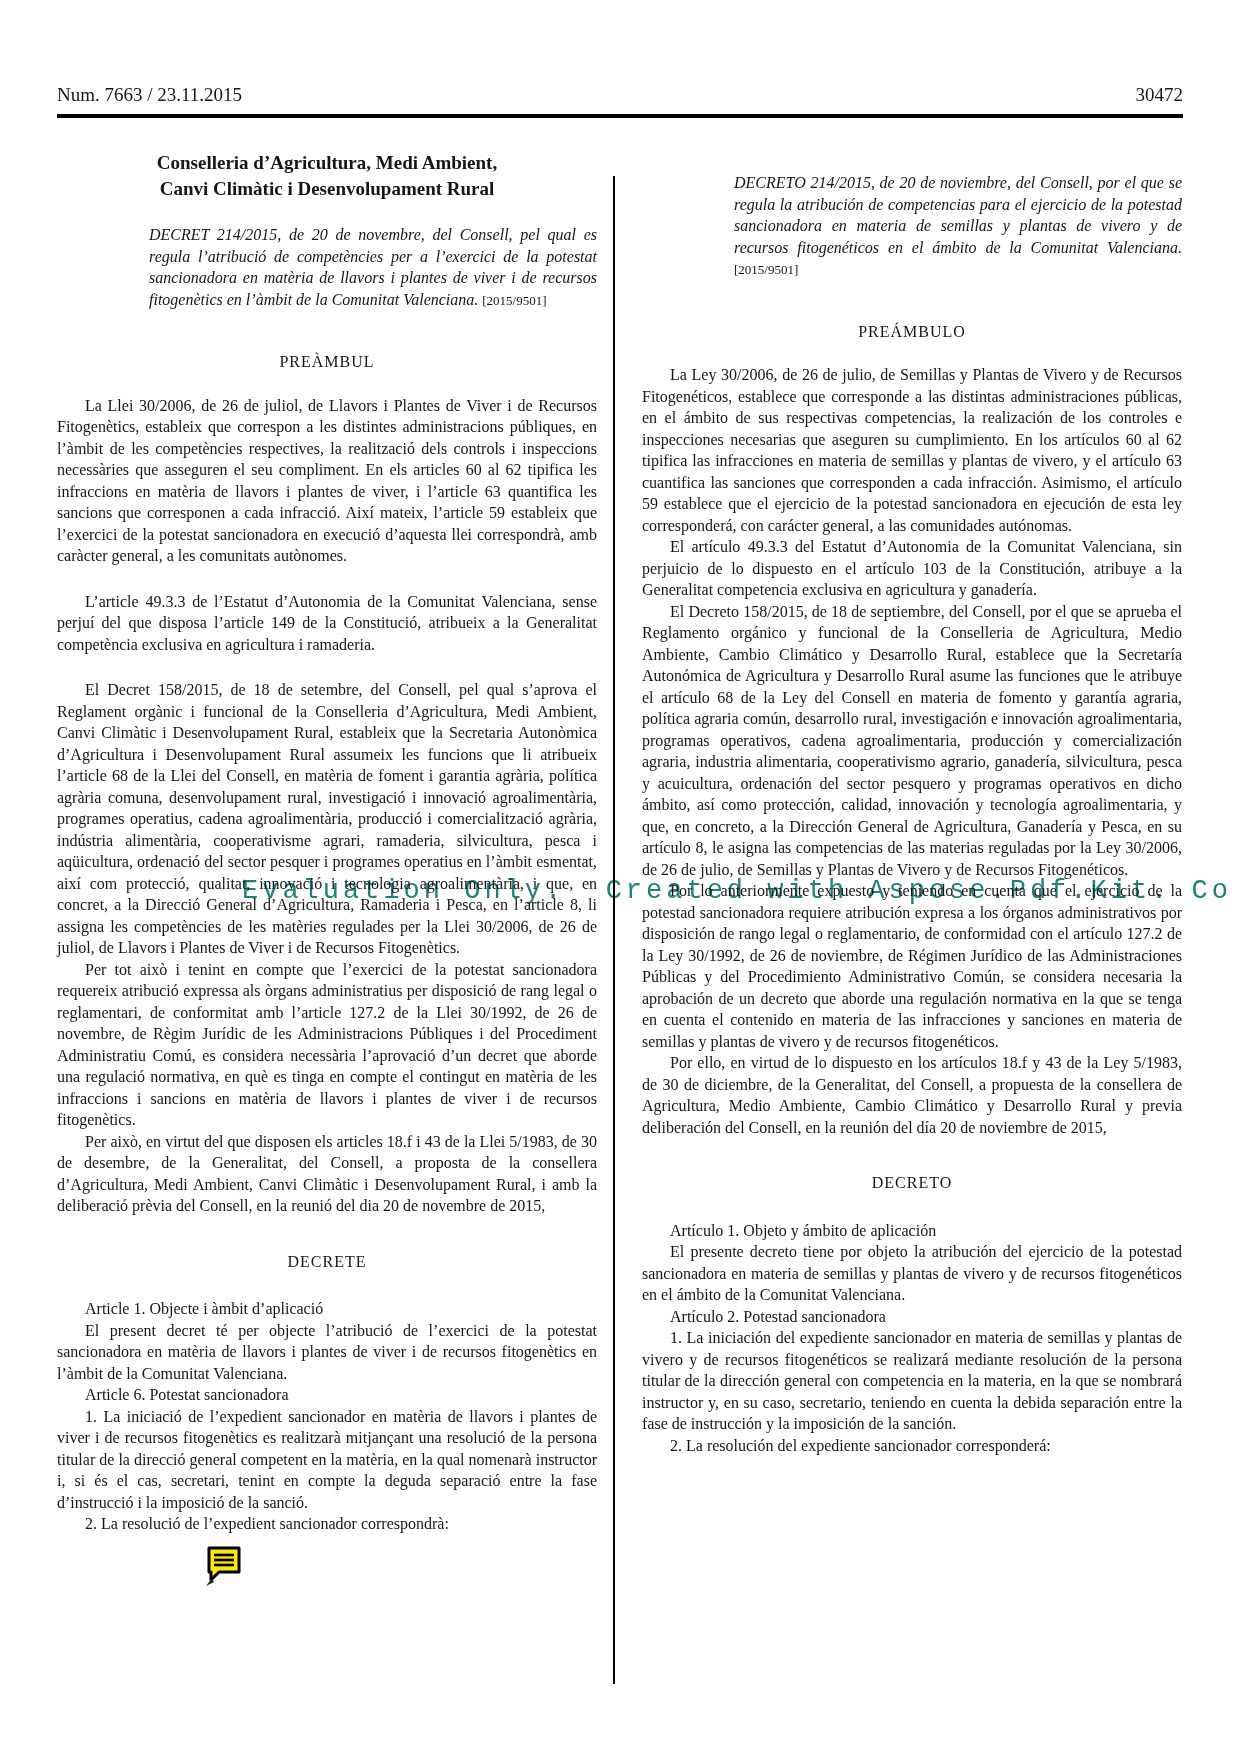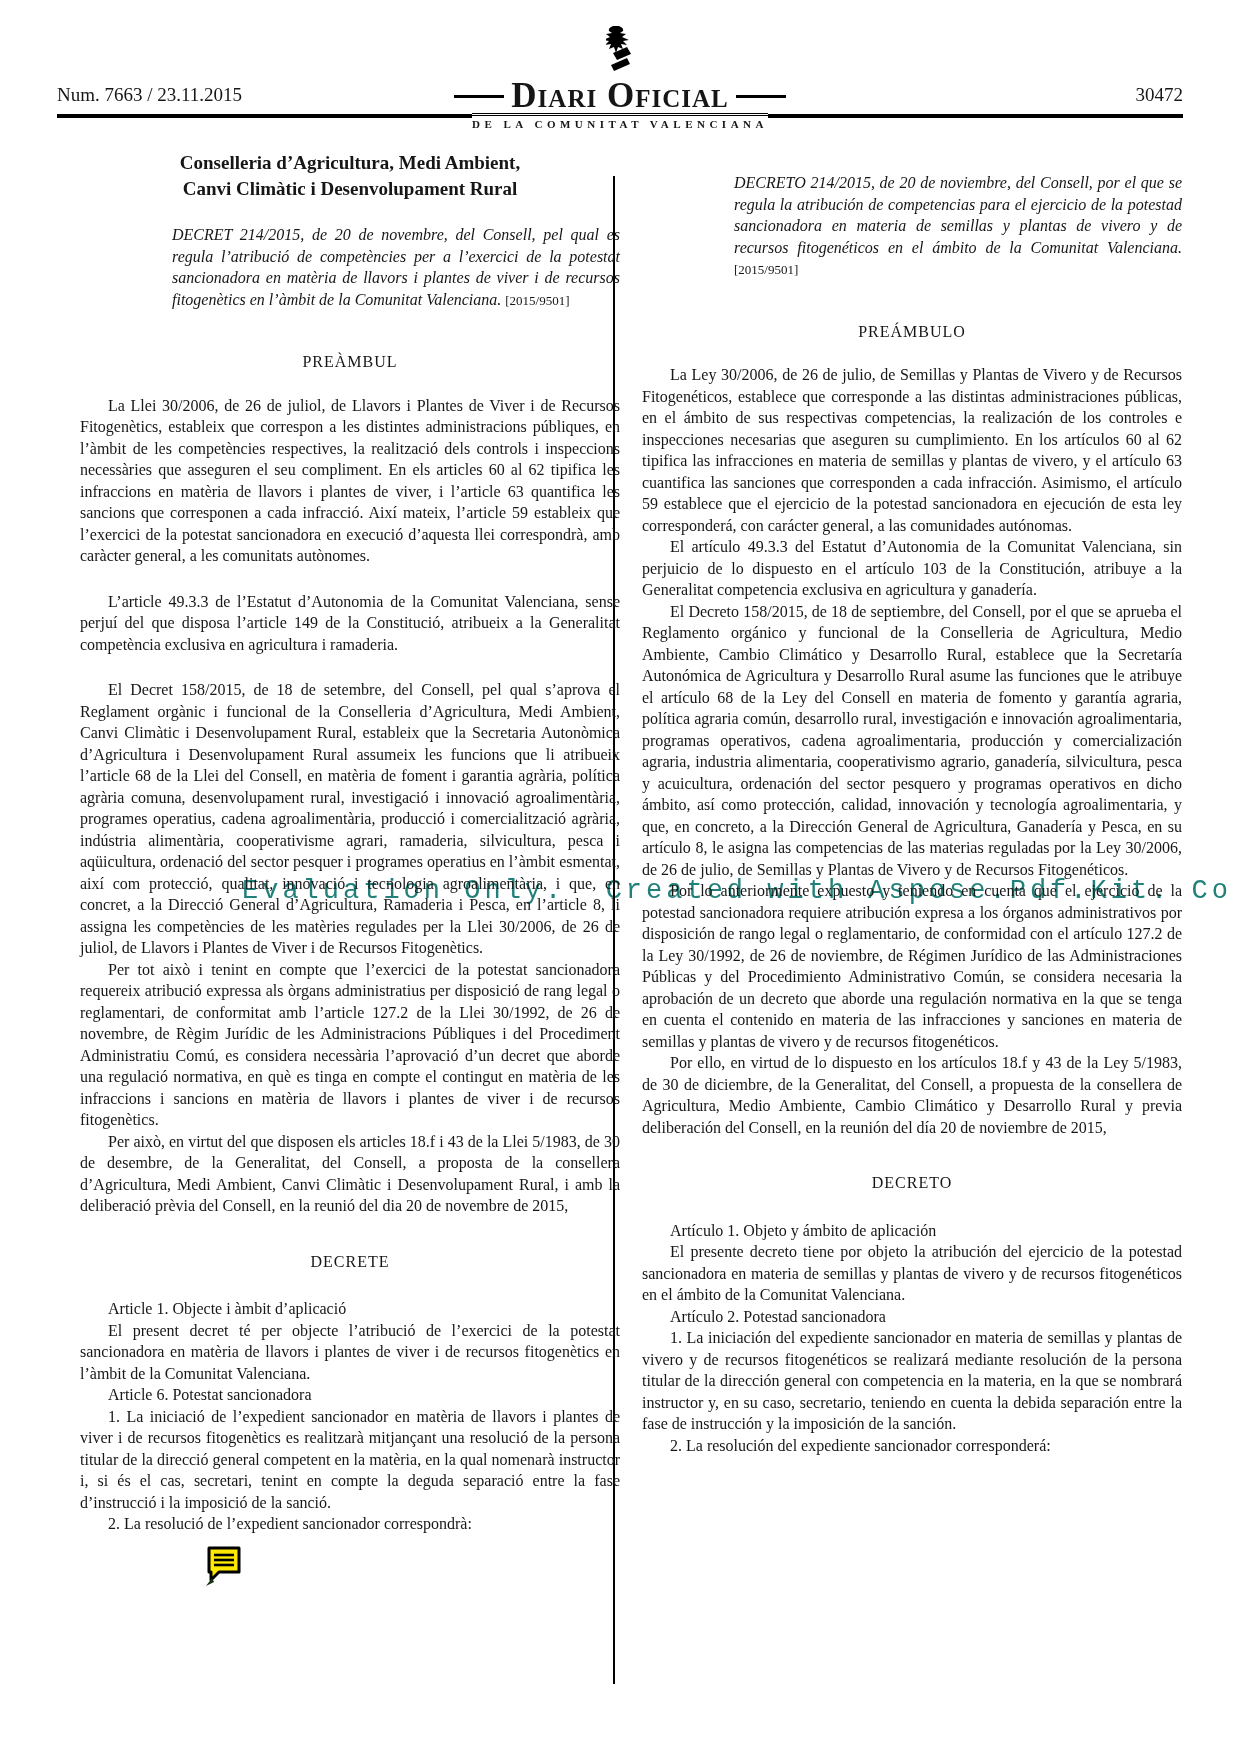--- a/index.html
+++ b/index.html
@@ -21,21 +21,21 @@
   .mast-sub{
     border-top:3px double #000;margin-top:1px;padding-top:2px;
     font-size:11px;font-weight:bold;letter-spacing:4.5px;white-space:nowrap;background:#fff;
   }
   
   .divider{position:absolute;left:613px;top:176px;width:2px;height:1508px;background:#000;z-index:1;}
   .col{
     position:absolute;top:150px;width:540px;font-size:16px;line-height:21.5px;
     text-align:justify;z-index:2;
   }
-  .col-left{left:57px;margin-left:23px;}
+  .col-left{left:57px;}
   .col-right{left:642px;}
   .dept-title{font-weight:bold;font-size:19px;line-height:26px;text-align:center;margin:0;}
   .decree-title{font-style:italic;margin:22px 0 0 92px;}
   .decree-title .ref{font-style:normal;font-size:13px;}
   .preamble{text-align:center;margin-top:40px;letter-spacing:1px;}
   p.body{margin:0;text-indent:28px;}
   p.g{margin-top:24px;}
   .decree-word{text-align:center;margin:34px 0 26px;letter-spacing:1px;}
   .art-head{margin:15px 0 7px;text-indent:0;}
   
@@ -51,35 +51,20 @@
 <body>
 
 <div class="page">
 
   <div class="watermark">Evaluation Only.  Created with Aspose.Pdf.Kit. Co</div>
 
   <div class="issue">Num. 7663 / 23.11.2015</div>
   <div class="pageno">30472</div>
   <div class="rule"></div>
 
-  <div class="masthead">
-    <span>
-      <svg width="28" height="50" viewBox="0 0 28 50" aria-hidden="true">
-        <path fill="#000" d="M13 0c2 1 5 2 4 5l-3 2 6 1-4 3 7 3-6 1 4 4-6-1 2 5-5-2-2 6-2-6-5 2 2-5-6 1 4-4-6-1 7-3-4-3 6-1-3-2c-1-3 2-4 4-5z"></path>
-        <path fill="#000" d="M7 27l14-6 4 7-14 6z"></path>
-        <path fill="#000" d="M5 39l16-7 3 6-16 7z"></path>
-      </svg>
-    </span>
-    <div class="mast-title-row">
-      <span class="mast-line"></span>
-      <span class="mast-title">Diari Oficial</span>
-      <span class="mast-line"></span>
-    </div>
-    <div class="mast-sub">DE LA COMUNITAT VALENCIANA</div>
-  </div>
 
   <div class="divider"></div>
 
   <div class="col col-left">
     <h2 class="dept-title">
       <span>Conselleria d’Agricultura, Medi Ambient,</span><br>
       <span>Canvi Climàtic i Desenvolupament Rural</span>
     </h2>
     <p class="decree-title">
       <span>DECRET 214/2015, de 20 de novembre, del Consell, pel qual es regula l’atribució de competències per a l’exercici de la potestat sancionadora en matèria de llavors i plantes de viver i de recursos fitogenètics en l’àmbit de la Comunitat Valenciana.</span>

